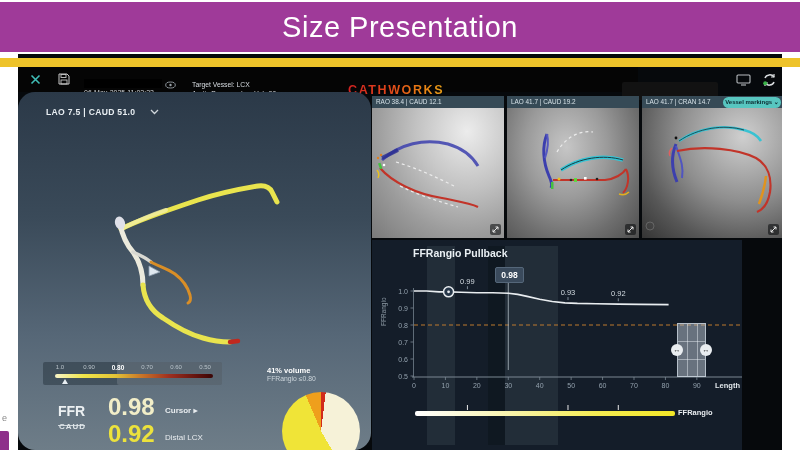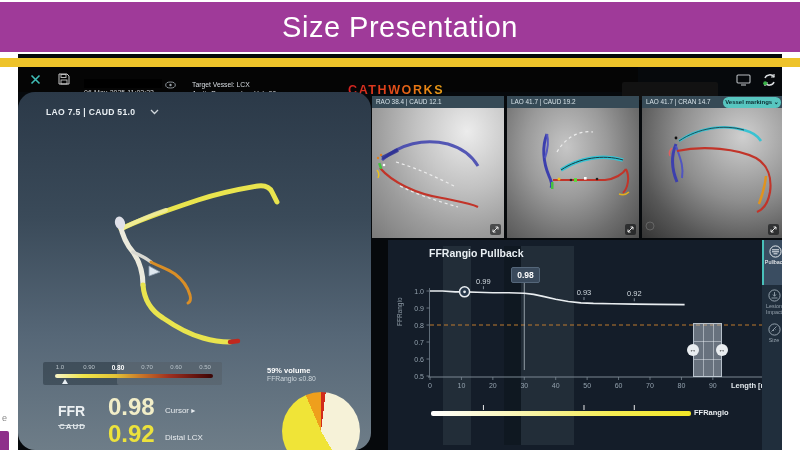--- a/index.html
+++ b/index.html
@@ -38,21 +38,21 @@
     background:linear-gradient(90deg,#f8f4c8,#f0e54a 18%,#e3c437 38%,#c87428 55%,#a03020 72%,#5a0f0c 92%,#3a0606);}
   .scale-ticks span{position:absolute;top:272px;width:18px;text-align:center;font-size:6px;color:#b9c3ca;}
   .scale-ticks span.hl{color:#fff;font-weight:bold;font-size:6.5px;}
   .scale-mark{left:44px;top:287px;width:0;height:0;border-left:3.5px solid transparent;
       border-right:3.5px solid transparent;border-bottom:5px solid #e8eef2;}
   .ffr-word{left:40px;top:311px;font-size:14px;font-weight:bold;color:#ecf0f2;
             border-bottom:1.5px solid #cdd5da;padding-bottom:6px;}
   .angio-word{left:41px;top:330px;font-size:8px;font-weight:bold;color:#dfe5e9;letter-spacing:1px;}
   .v98{left:90px;top:301px;font-size:24px;font-weight:bold;color:#f2eec8;}
   .v92{left:90px;top:328px;font-size:24px;font-weight:bold;color:#ece23c;}
-  .lab-cursor{left:147px;top:314px;font-size:8px;color:#e8ecef;font-weight:normal;}
+  .lab-cursor{left:147px;top:314px;font-size:8px;color:#e8ecef;font-weight:bold;}
   .lab-distal{left:147px;top:341px;font-size:8px;color:#e8ecef;font-weight:normal;}
   .note1{left:249px;top:274px;font-size:7.5px;font-weight:bold;color:#fff;}
   .note2{left:249px;top:283px;font-size:6.8px;color:#cdd6dc;}
   .pie{left:264px;top:300px;width:78px;height:78px;border-radius:50%;}
 
   
   .thumb{top:42px;height:142px;background:#111;overflow:hidden;}
   .t1{left:354px;width:132px;}
   .t2{left:489px;width:132px;}
   .t3{left:624px;width:140px;}
@@ -62,21 +62,21 @@
   .t1 .timg{background:radial-gradient(ellipse at 72% 18%,#ececec,#c2c2c2 38%,#9c9c9c 68%,#7a7a7a);}
   .t2 .timg{background:radial-gradient(ellipse at 45% 30%,#c6c6c6,#9a9a9a 40%,#6e6e6e 72%,#4e4e4e);}
   .t3 .timg{background:radial-gradient(ellipse at 72% 22%,#cfcfcf,#8e8e8e 45%,#575757 75%,#343434);}
   .timg svg{position:absolute;left:0;top:0;}
   .exp{position:absolute;right:3px;bottom:3px;width:11px;height:11px;background:rgba(5,8,10,.55);
        border-radius:2px;z-index:3;}
   .pill{left:705px;top:43px;width:58px;height:11px;background:#57c6c0;border-radius:6px;z-index:4;
         color:#0c2a30;font-size:6px;font-weight:bold;line-height:11px;text-align:center;}
 
   
-  .pbpanel{left:370px;top:186px;width:404px;height:210px;background:#141d29;overflow:hidden;}
+  .pbpanel{left:354px;top:186px;width:370px;height:210px;background:#141d29;overflow:hidden;}
   .band{position:absolute;top:6px;height:199px;background:rgba(162,182,200,.10);}
   .band.b1{left:55px;width:28px;}
   .band.b2{left:116px;width:17px;background:rgba(8,12,18,.30);}
   .band.b3{left:133px;width:53px;}
   .pbtitle{left:41px;top:7px;font-size:10.5px;font-weight:bold;color:#e9eff3;}
   .ylab{left:8px;top:86px;font-size:6.5px;color:#8b98a3;transform:rotate(-90deg);transform-origin:left top;}
   .tooltip{left:123px;top:27px;width:27px;height:14px;background:#3a4a5c;border:1px solid #55677a;
            border-radius:2px;color:#fff;font-size:8.5px;font-weight:bold;text-align:center;line-height:14px;z-index:3;}
   .slider{left:305px;top:83px;width:29px;height:54px;background:rgba(188,200,212,.50);
           border:1px solid rgba(225,234,242,.65);box-sizing:border-box;z-index:2;}
@@ -177,21 +177,21 @@
       <div class="abs ffr-word">FFR</div>
       <div class="abs angio-word">CAUD</div>
       <div class="abs v98">0.98</div>
       <div class="abs lab-cursor">
         <span>Cursor</span>
         <span>▸</span>
       </div>
       <div class="abs v92">0.92</div>
       <div class="abs lab-distal">Distal LCX</div>
 
-      <div class="abs note1">59% volume</div>
+      <div class="abs note1">41% volume</div>
       <div class="abs note2">FFRangio ≤0.80</div>
       <div class="abs pie" id="pie" style="background: conic-gradient(rgb(210, 43, 26) 0deg, rgb(210, 43, 26) 7deg, rgb(246, 242, 216) 7deg, rgb(246, 242, 216) 150deg, rgb(240, 228, 55) 150deg, rgb(240, 228, 55) 337deg, rgb(239, 159, 28) 337deg, rgb(239, 159, 28) 360deg);"></div>
     </div>
 
     <div class="abs thumb t1">
       <div class="tstrip">RAO 38.4 | CAUD 12.1</div>
       <div class="timg">
         <svg width="132" height="130" viewBox="0 0 132 130">
           <path d="M10,52 C28,36 52,30 76,36 C90,40 100,48 106,58" fill="none" stroke="#3c3fae" stroke-width="3" opacity=".85"></path>
           <path d="M10,50 L26,42" stroke="#2a2d90" stroke-width="4" opacity=".8"></path>

